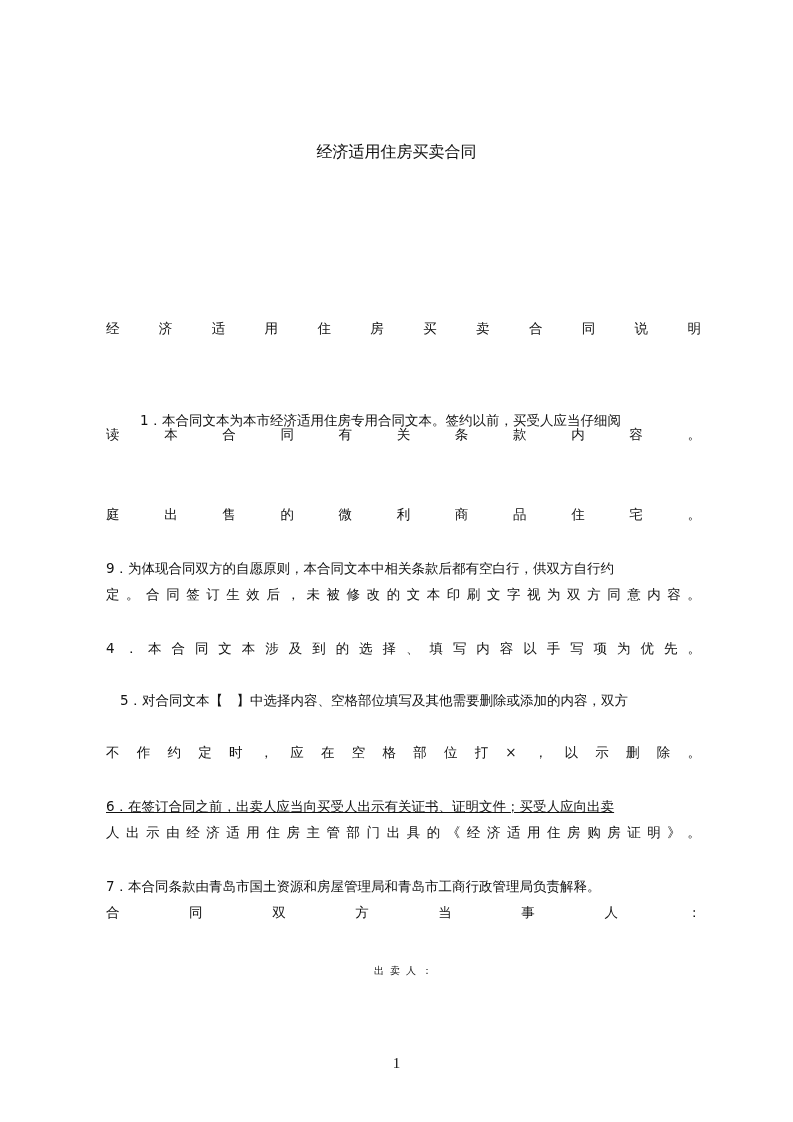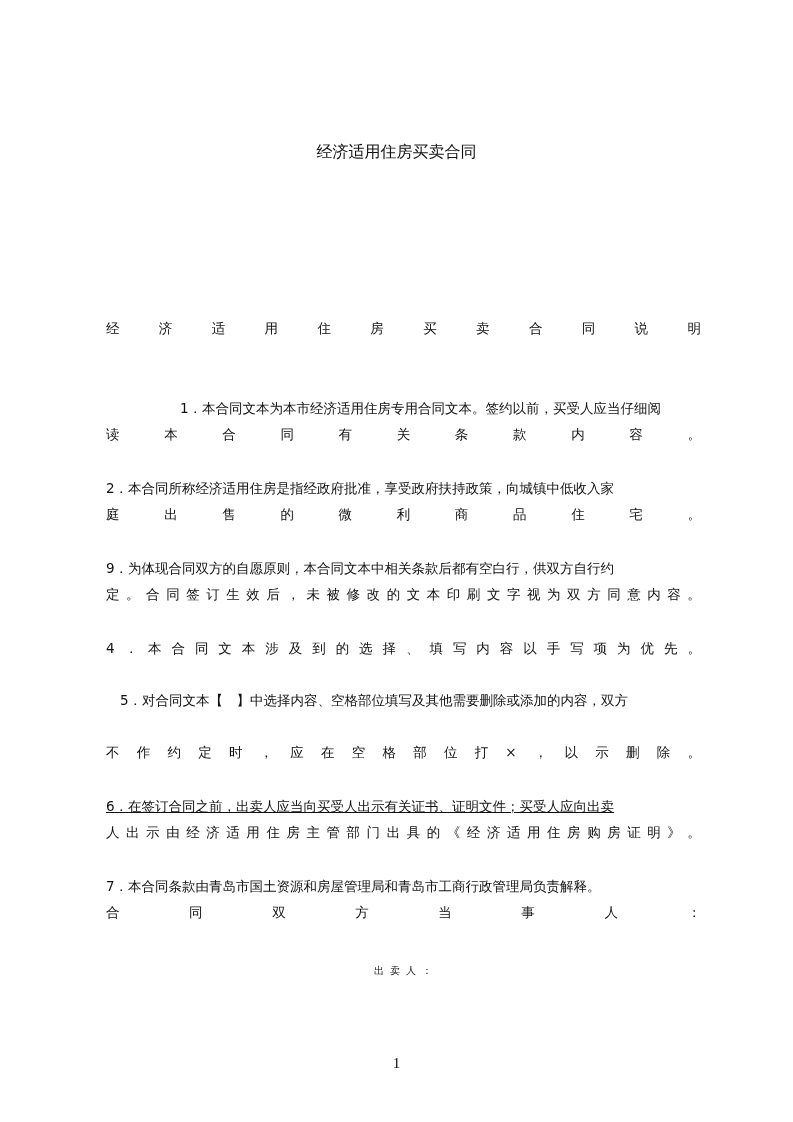--- a/index.html
+++ b/index.html
@@ -35,36 +35,35 @@
       <span>住</span>
       <span>房</span>
       <span>买</span>
       <span>卖</span>
       <span>合</span>
       <span>同</span>
       <span>说</span>
       <span>明</span>
     </div>
 
-  <div class="line indent" style="top:398px;text-align:center;">1．本合同文本为本市经济适用住房专用合同文本。签约以前，买受人应当仔细阅</div>
+  <div class="line indent" style="top:410px;">1．本合同文本为本市经济适用住房专用合同文本。签约以前，买受人应当仔细阅</div>
   <div class="line justify" style="top:424px;">
       <span>读</span>
       <span>本</span>
       <span>合</span>
       <span>同</span>
       <span>有</span>
       <span>关</span>
       <span>条</span>
       <span>款</span>
       <span>内</span>
       <span>容</span>
       <span>。</span>
     </div>
 
-  <div class="line" style="top:478px;">2．本合同所称经济适用住房是指经政府批准，享受政府扶持政策，向城镇中低收入家</div>
   <div class="line justify" style="top:504px;">
       <span>庭</span>
       <span>出</span>
       <span>售</span>
       <span>的</span>
       <span>微</span>
       <span>利</span>
       <span>商</span>
       <span>品</span>
       <span>住</span>

